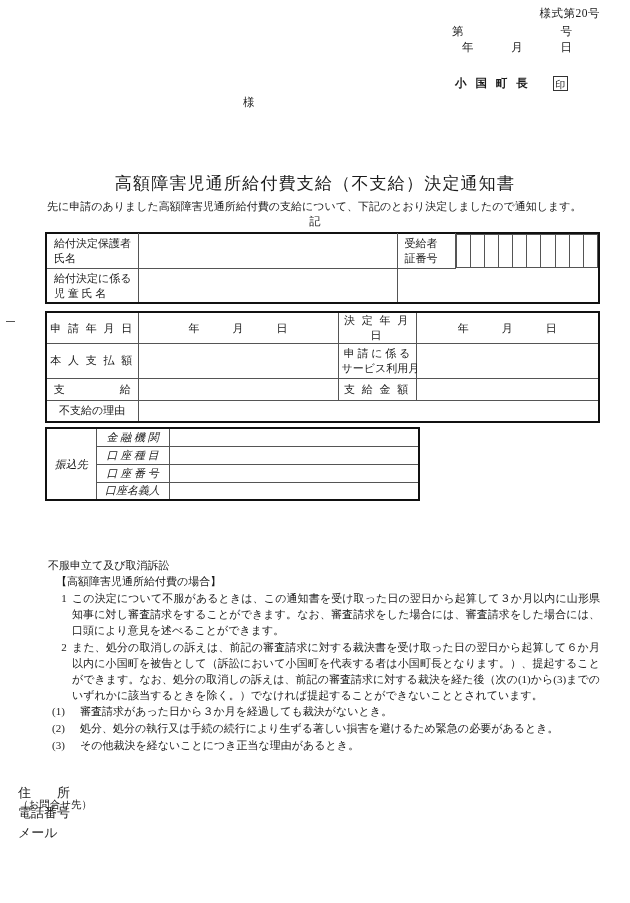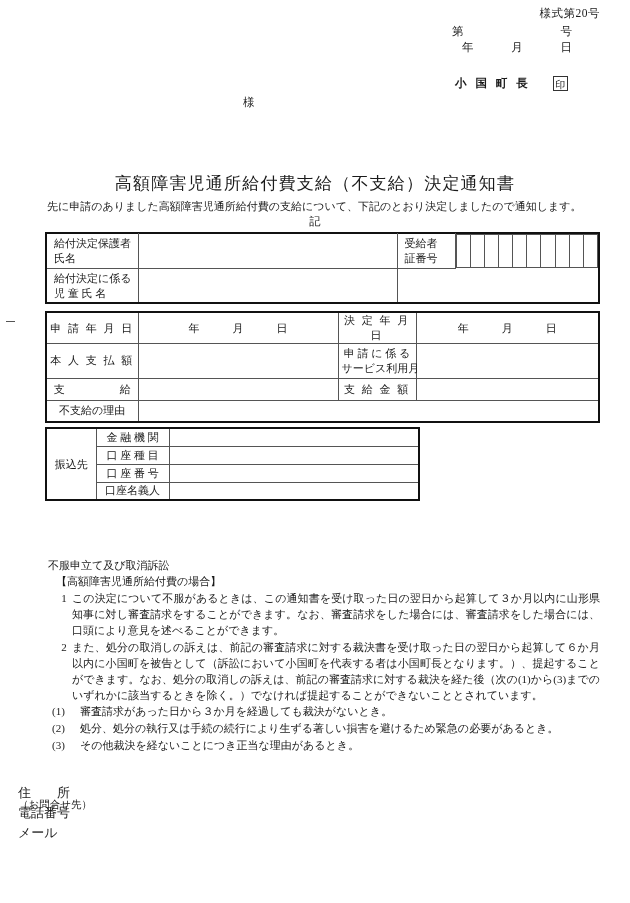--- a/index.html
+++ b/index.html
@@ -160,21 +160,21 @@
     border-bottom: 1px solid #555;
     box-sizing: border-box;
   }
   .cert-box:first-child { border-left: 1px solid #555; }
 
   
   #table-decision { top: 311px; left: 45px; width: 553px; }
 
   
   #table-bank { top: 427px; left: 45px; width: 373px; }
-  #table-bank td { height: 18px; }
+  #table-bank td { height: 18px; font-style: italic; }
 
   
   .appeals {
     position: absolute;
     top: 558px;
     left: 48px;
     width: 552px;
     font-size: 11px;
     line-height: 1.45;
   }

